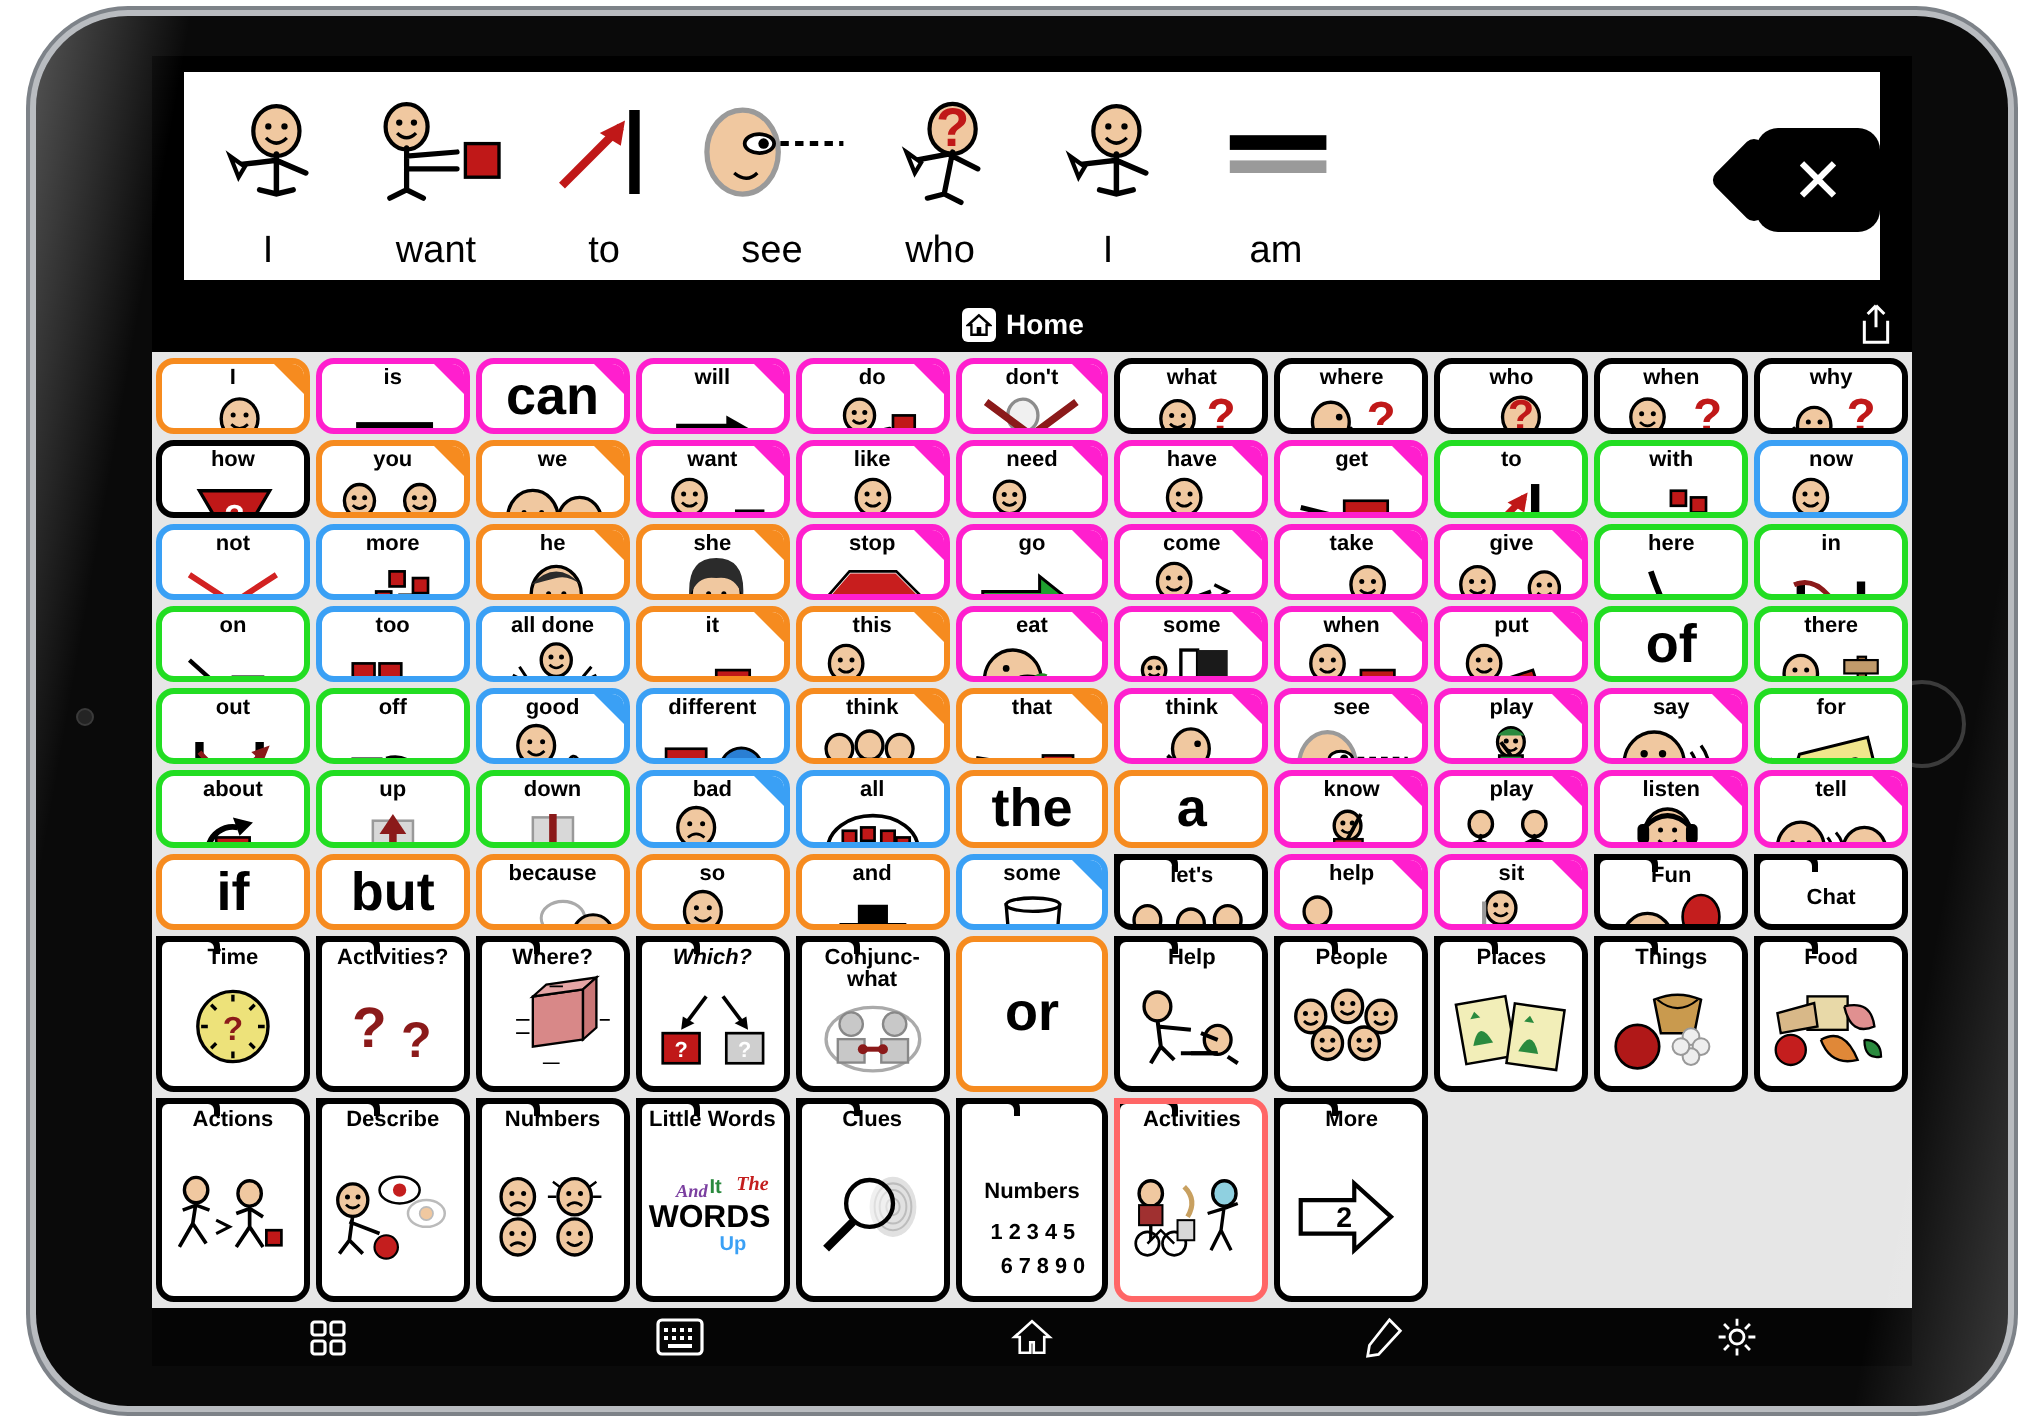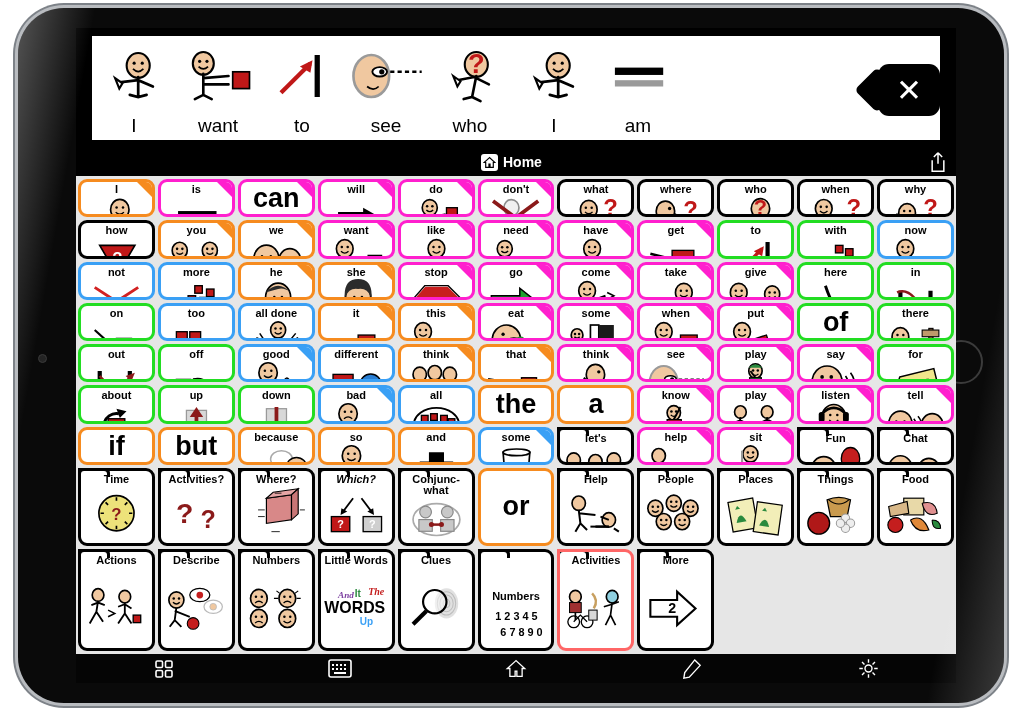--- a/index.html
+++ b/index.html
@@ -1175,21 +1175,21 @@
               <ellipse cx="26" cy="30" rx="15" ry="16" fill="#F0C8A0" stroke="#000" stroke-width="2"></ellipse>
               <circle cx="21.1" cy="27.2" r="1.5" fill="#000"></circle>
               <circle cx="30.9" cy="27.2" r="1.5" fill="#000"></circle>
               <path d="M19.7 34.2 Q26 40.5 32.3 34.2" fill="none" stroke="#000" stroke-width="1.6"></path>
               <ellipse cx="58" cy="16" rx="11" ry="13" fill="#C41E1E" stroke="#000" stroke-width="1.6"></ellipse>
               <path d="M58 29 q-4 10 -10 14" fill="none" stroke="#000" stroke-width="1.5"></path>
             </svg>
           </span>
         </div>
         <div class="cell folder" style="border-color: rgb(0, 0, 0); --fb: #000000; border-top-left-radius: 0px;">
-          <span class="label" style="padding-top: 3px;">Chat</span>
+          <span class="label" style="padding-top: 14px;">Chat</span>
           <span class="art">
             <svg viewBox="0 0 80 52" width="100%" height="100%" preserveAspectRatio="xMidYMid meet">
               <ellipse cx="22" cy="28" rx="14" ry="15.120000000000001" fill="#F0C8A0" stroke="#000" stroke-width="2"></ellipse>
               <circle cx="17.1" cy="25.2" r="1.5" fill="#000"></circle>
               <circle cx="26.9" cy="25.2" r="1.5" fill="#000"></circle>
               <path d="M15.7 32.2 Q22 38.5 28.3 32.2" fill="none" stroke="#000" stroke-width="1.6"></path>
               <ellipse cx="56" cy="30" rx="13" ry="14.040000000000001" fill="#F0C8A0" stroke="#000" stroke-width="2"></ellipse>
               <circle cx="51.45" cy="27.4" r="1.5" fill="#000"></circle>
               <circle cx="60.55" cy="27.4" r="1.5" fill="#000"></circle>
               <path d="M50.15 33.9 Q56 39.75 61.85 33.9" fill="none" stroke="#000" stroke-width="1.6"></path>

